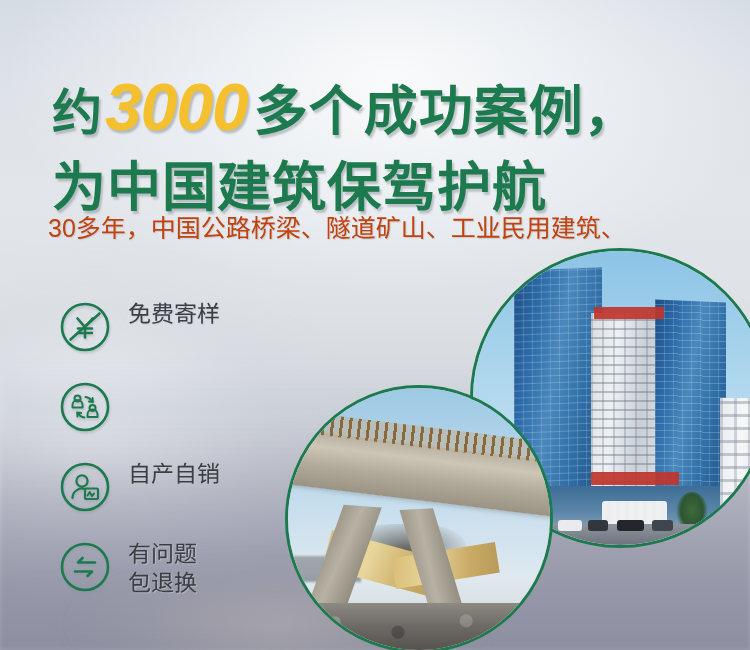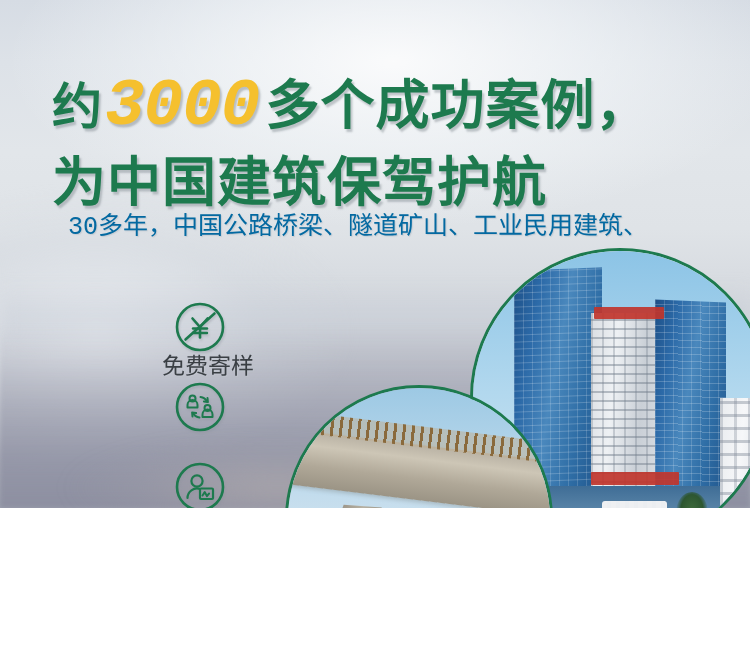--- a/index.html
+++ b/index.html
@@ -4,23 +4,23 @@
 <style>
   html, body {
     margin: 0;
     padding: 0;
     background: #ffffff;
   }
 
   #banner {
     position: relative;
     width: 750px;
-    height: 508px;
+    height: 650px;
     overflow: hidden;
-    font-family: Liberation Mono, monospace;
+    font-family: Liberation Sans, sans-serif;
     background: #dfe4ea;
   }
 
   
   .bg-base {
     position: absolute;
     inset: 0;
     background:
       linear-gradient(180deg,
         #d6dce4 0%,
@@ -118,43 +118,41 @@
     font-size: 66px;
     font-weight: bold;
     font-style: italic;
     letter-spacing: -1px;
     padding: 0 6px 0 2px;
     text-shadow: 2px 3px 2px rgba(120,128,136,0.45);
   }
 
   .subtitle {
     position: absolute;
-    left: 68px;
+    left: 48px;
     top: 208px;
-    color: #0369a1;
+    color: #c2410c;
     font-size: 25px;
     line-height: 1.62;
     white-space: nowrap;
     text-shadow: 1px 1px 1px rgba(190,196,204,0.75);
   }
   .subtitle .sub-line { display: block; }
 
   
   .features {
     position: absolute;
     left: 58px;
     top: 300px;
     width: 300px;
   }
   .feature {
     display: flex;
-    align-items: center;
     height: 76px;
     margin-bottom: 4px;
-    flex-direction: column;
   }
   .feature-icon {
     flex: 0 0 auto;
     width: 54px;
     height: 54px;
     margin-right: 16px;
     filter: drop-shadow(1px 2px 1px rgba(140,148,156,0.4));
   }
   .feature-icon svg { display: block; width: 54px; height: 54px; }
   .feature-label {
@@ -456,18 +454,32 @@
       <span class="feature-icon">
         <svg viewBox="0 0 54 54" fill="none" xmlns="http://www.w3.org/2000/svg">
           <circle cx="27" cy="27" r="23" stroke="#1d7a4e" stroke-width="2.6"></circle>
           <circle cx="24" cy="21" r="5.6" stroke="#1d7a4e" stroke-width="2.2"></circle>
           <path d="M14.5 38 a9.5 9.5 0 0 1 12.5 -9" stroke="#1d7a4e" stroke-width="2.2" stroke-linecap="round"></path>
           <rect x="27" y="28.5" width="13" height="10.5" rx="1" stroke="#1d7a4e" stroke-width="2.2"></rect>
           <path d="M29.5 35.5 l2.2 -3.4 l2.2 4 l2.2 -2.6" stroke="#1d7a4e" stroke-width="2" stroke-linecap="round" stroke-linejoin="round"></path>
         </svg>
       </span>
       <span class="feature-label">
-      </span>
-    </div>
-
+        <span class="lbl-line">自产自销</span>
+      </span>
+    </div>
+
+    <div class="feature">
+      <span class="feature-icon">
+        <svg viewBox="0 0 54 54" fill="none" xmlns="http://www.w3.org/2000/svg">
+          <circle cx="27" cy="27" r="23" stroke="#1d7a4e" stroke-width="2.6"></circle>
+          <path d="M37 22.5 H20 l4.5 -4.5" stroke="#1d7a4e" stroke-width="2.6" stroke-linecap="round" stroke-linejoin="round"></path>
+          <path d="M17 31.5 H34 l-4.5 4.5" stroke="#1d7a4e" stroke-width="2.6" stroke-linecap="round" stroke-linejoin="round"></path>
+        </svg>
+      </span>
+      <span class="feature-label">
+        <span class="lbl-line">有问题</span>
+        <span class="lbl-line">包退换</span>
+      </span>
+    </div>
 
   </div>
 </div>
 
 </body></html>

